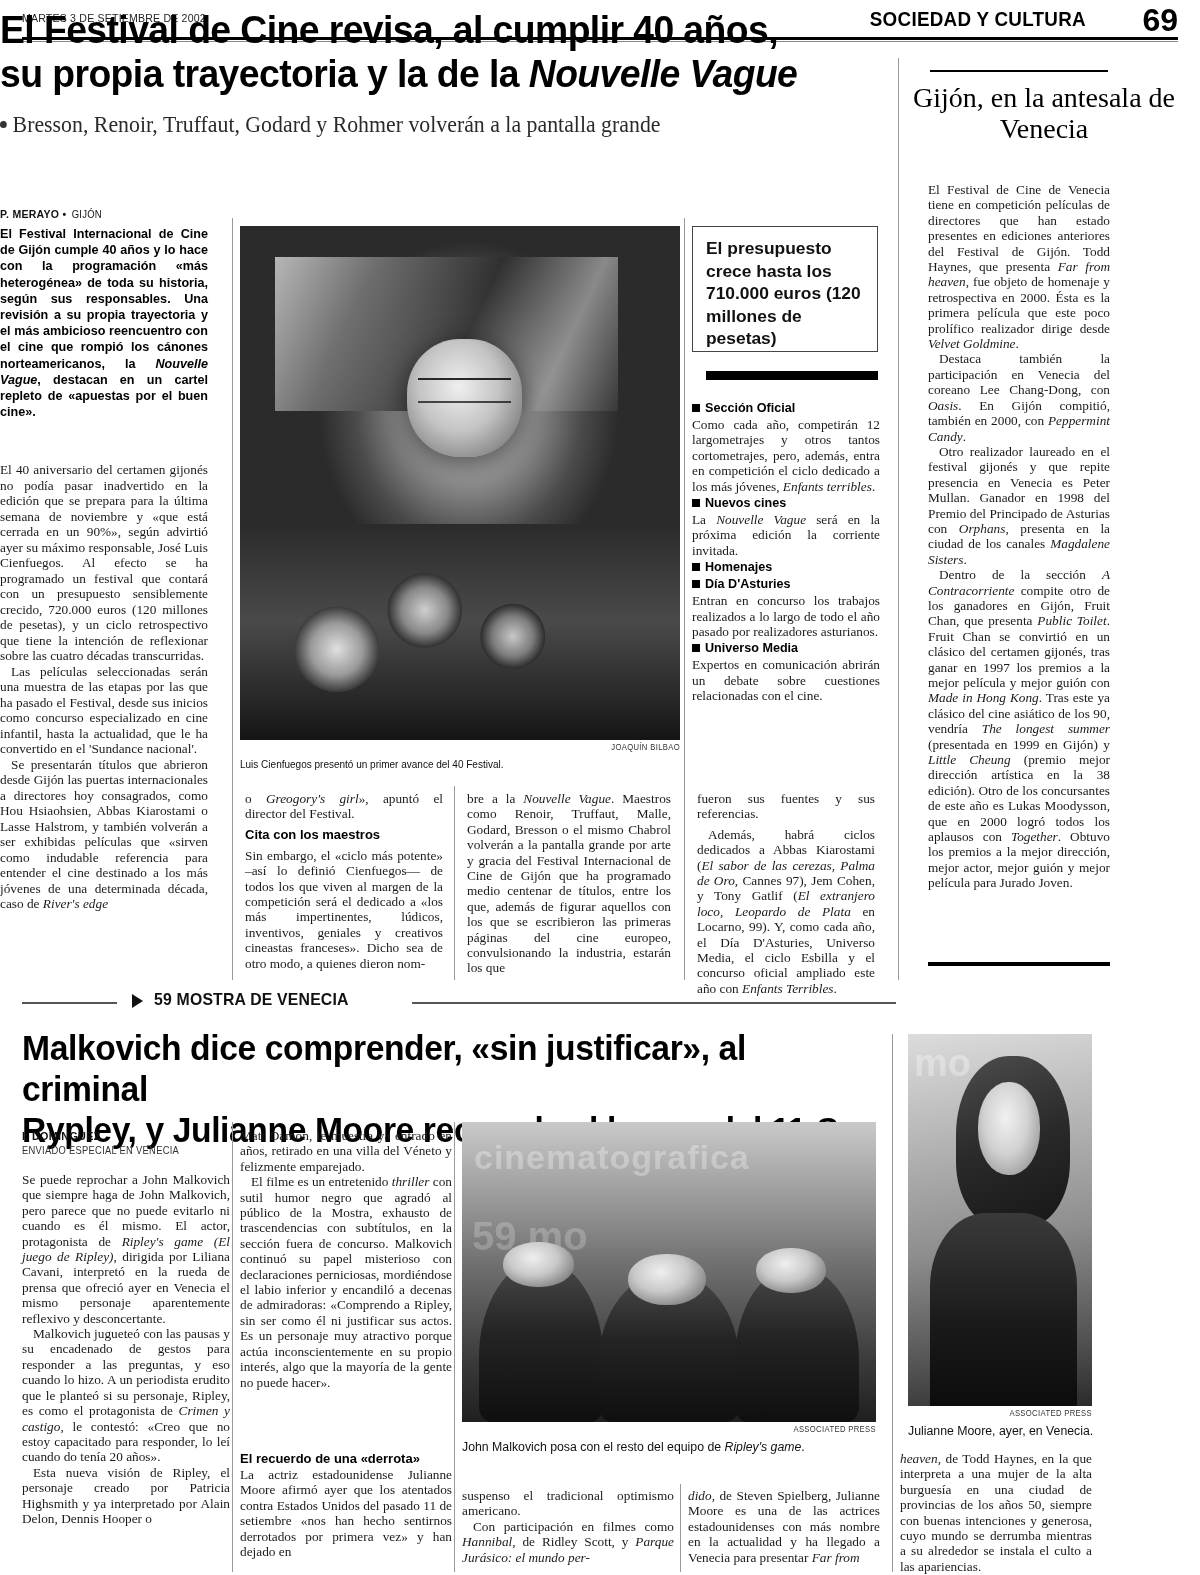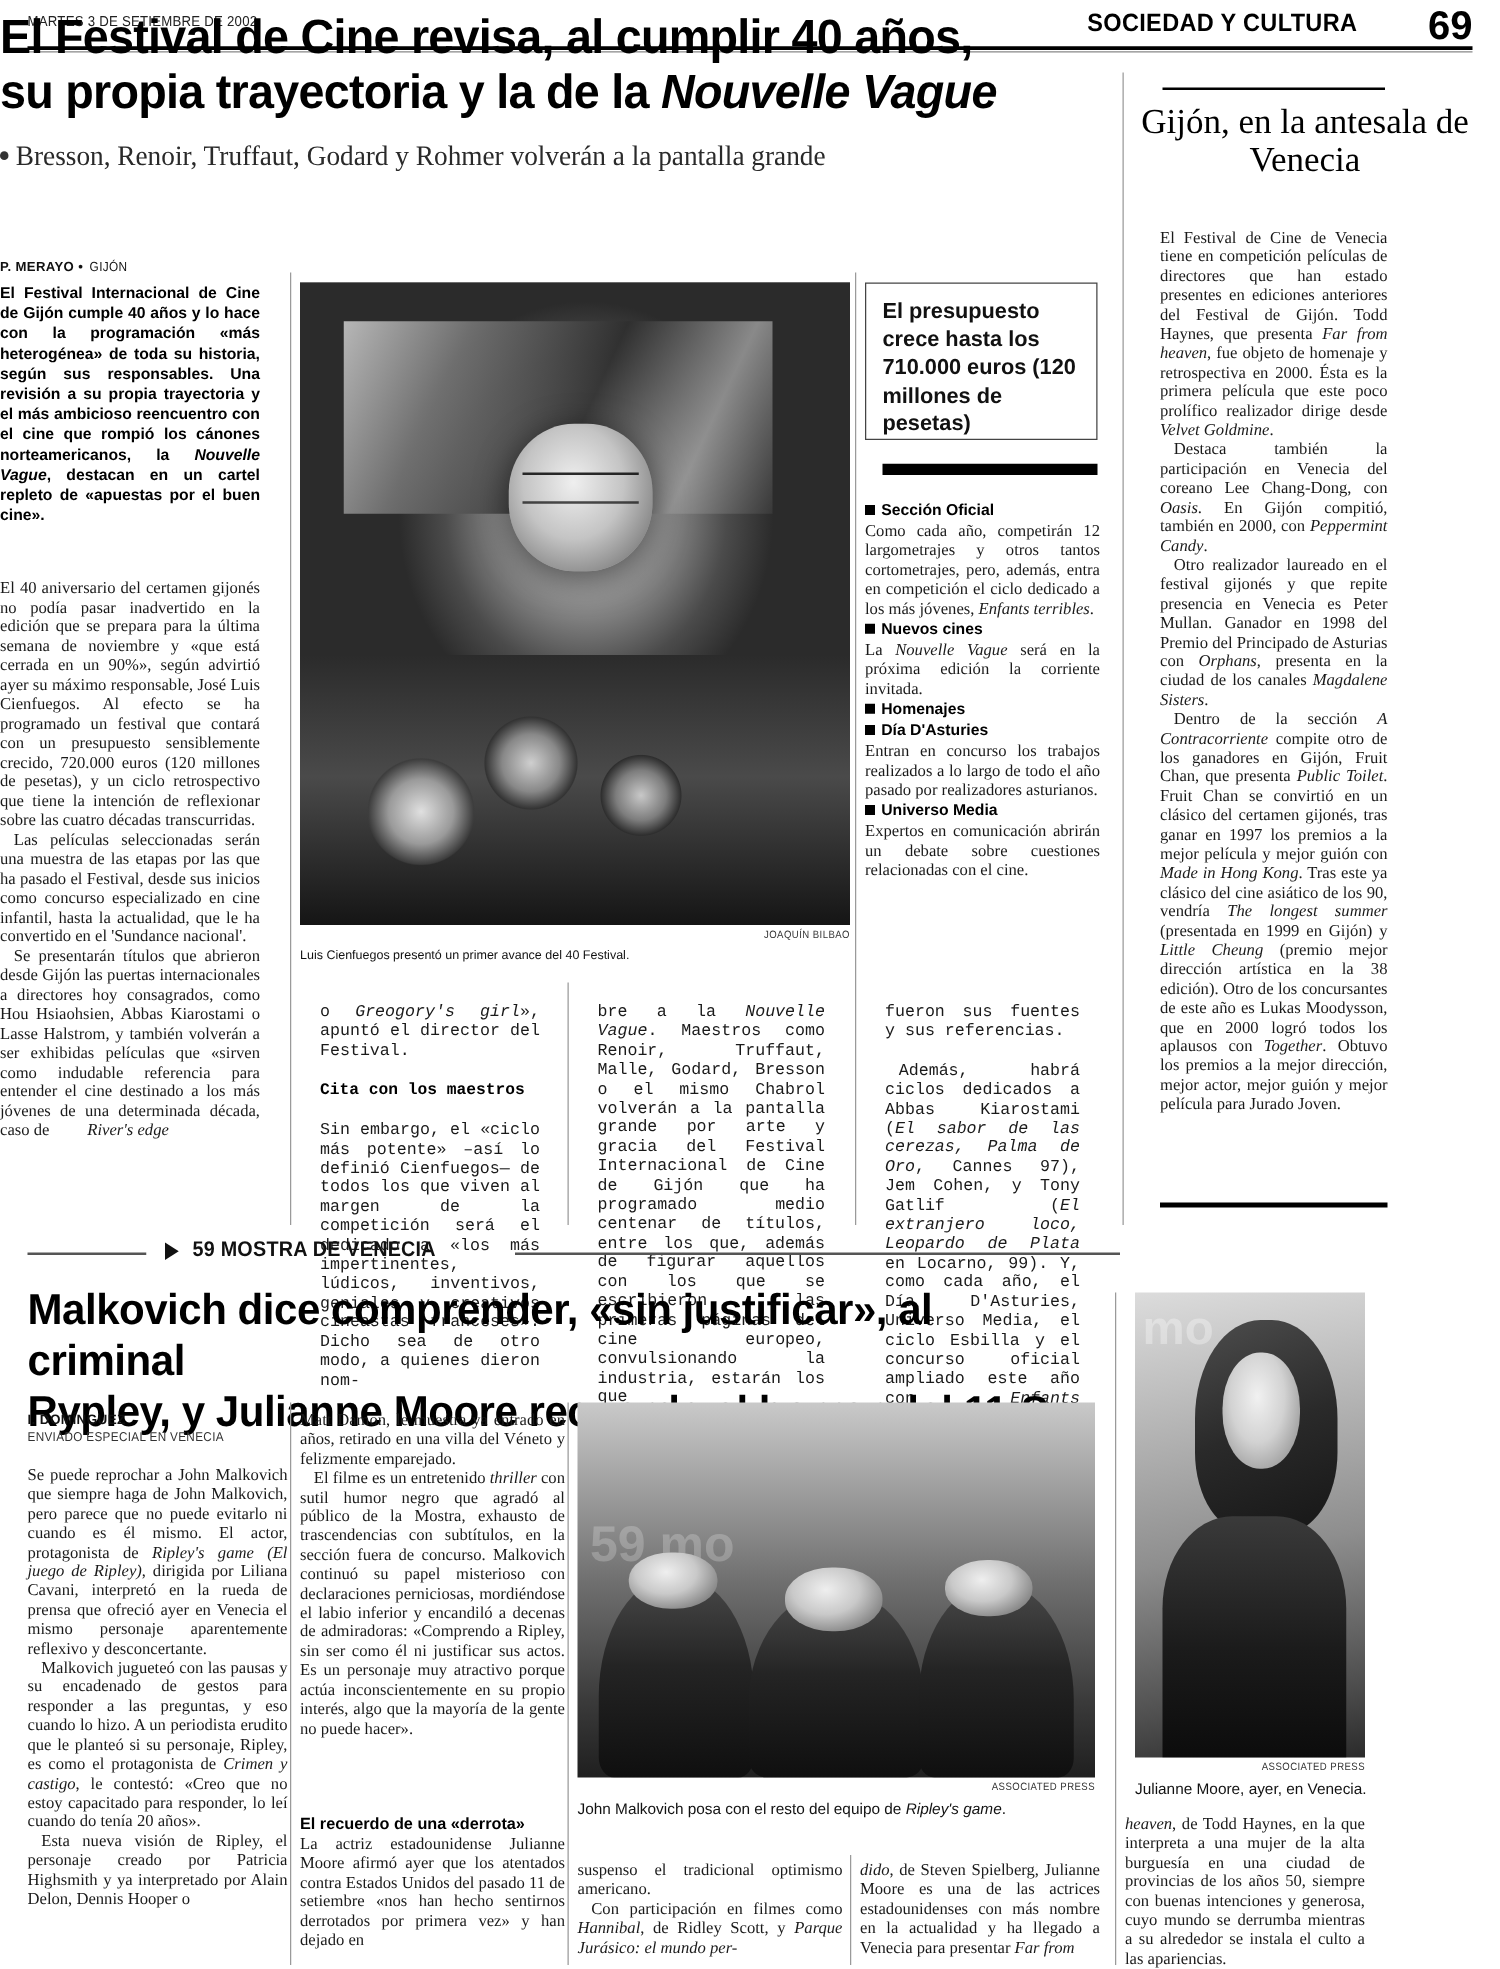--- a/index.html
+++ b/index.html
@@ -149,21 +149,21 @@
     left: 0;
     top: 462px;
     width: 208px;
     font-size: 13.3px;
     line-height: 15.5px;
     text-align: justify;
     color: #1a1a1a;
   }
   .col1a p { margin: 0; text-indent: 11px; }
   .col1a p:first-child { text-indent: 0; }
-  .col1a .it { font-style: italic; margin-left: 27px; }
+  .col1a .it { font-style: italic; }
 
   
   .photo1 {
     position: absolute;
     left: 240px;
     top: 226px;
     width: 440px;
     height: 514px;
     background:
       radial-gradient(ellipse 150px 170px at 52% 36%, #d9d9d9 0%, #8e8e8e 42%, #4b4b4b 75%, #2b2b2b 100%),
@@ -288,21 +288,21 @@
 
   
   .jump {
     position: absolute;
     top: 786px;
     font-size: 13.3px;
     line-height: 15.4px;
     text-align: justify;
     color: #1a1a1a;
   }
-  .jump p { margin: 16px; text-indent: 11px; font-family: Liberation Mono, monospace; }
+  .jump p { margin: 5px; text-indent: 11px; }
   .jump p.noind { text-indent: 0; }
   .jump .it { font-style: italic; }
   .jump-c1 { left: 240px; width: 208px; }
   .jump-c2 { left: 462px; width: 214px; }
   .jump-c3 { left: 692px; width: 188px; }
   .sub-head-s {
     font-family: "Liberation Sans", sans-serif;
     font-weight: bold;
     font-size: 13px;
     line-height: 16px;
@@ -702,20 +702,21 @@
 
   <div class="a2col a2c4">
     <p class="noind"><span class="it">dido</span><span>, de Steven Spielberg, Julianne Moore es una de las actrices estadounidenses con más nombre en la actualidad y ha llegado a Venecia para presentar </span><span class="it">Far from</span></p>
   </div>
 
   <div class="a2col a2c5">
     <p class="noind"><span class="it">heaven</span><span>, de Todd Haynes, en la que interpreta a una mujer de la alta burguesía en una ciudad de provincias de los años 50, siempre con buenas intenciones y generosa, cuyo mundo se derrumba mientras a su alrededor se instala el culto a las apariencias.</span></p>
   </div>
 
   <div class="photo2">
+    <div class="bg-text">cinematografica</div>
     <div class="bg-text2">59  mo</div>
     <div class="p2-person" style="left:4%; width:30%; height:54%;"></div>
     <div class="p2-head" style="left:10%; top:40%; width:17%; height:15%;"></div>
     <div class="p2-person" style="left:33%; width:34%; height:50%;"></div>
     <div class="p2-head" style="left:40%; top:44%; width:19%; height:17%;"></div>
     <div class="p2-person" style="left:66%; width:30%; height:52%;"></div>
     <div class="p2-head" style="left:71%; top:42%; width:17%; height:15%;"></div>
   </div>
   <div class="credit2">ASSOCIATED PRESS</div>
   <div class="caption2"><span>John Malkovich posa con el resto del equipo de </span><span class="it">Ripley's game</span><span>.</span></div>

